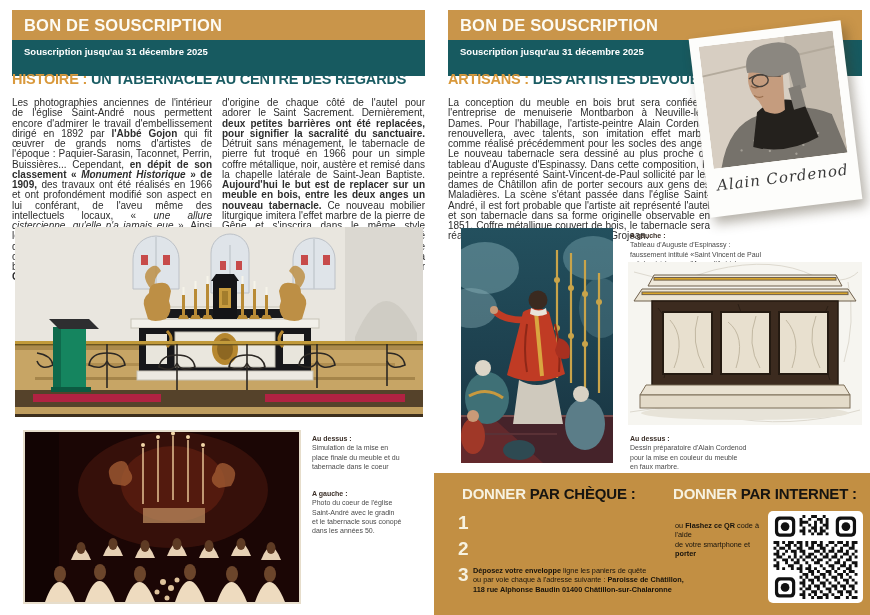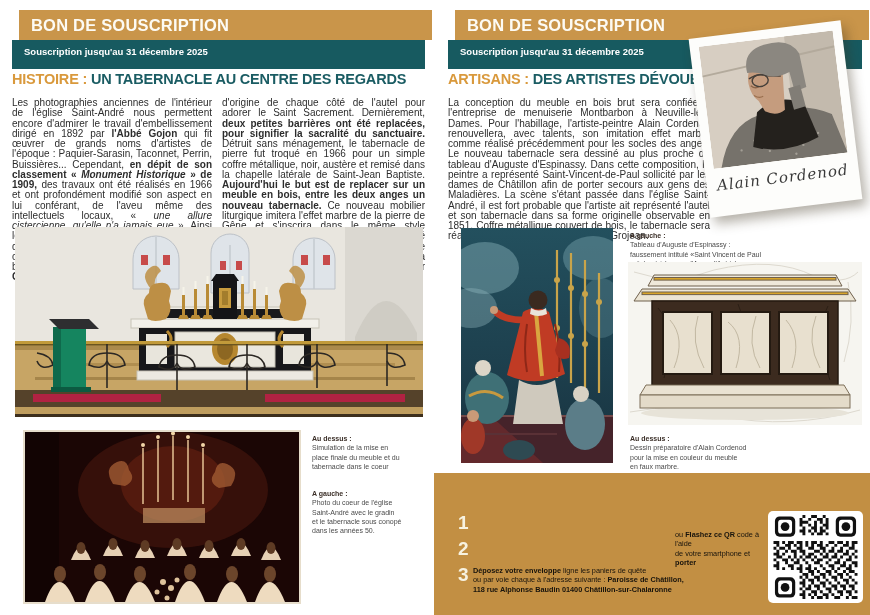--- a/index.html
+++ b/index.html
@@ -2,22 +2,22 @@
 <html><head>
 <meta charset="utf-8">
 <style>
   * { margin:0; padding:0; box-sizing:border-box; }
   html,body { width:870px; height:615px; background:#fff; font-family:"Liberation Sans", sans-serif; }
   .page { position:absolute; inset:0; width:870px; height:615px; overflow:hidden; background:#fff; }
   .b { font-weight:bold; }
   .i { font-style:italic; }
 
   .banner { position:absolute; height:30px; background:#c9954a; color:#fdfbf4; font-weight:bold;
-            font-size:16.5px; letter-spacing:.2px; line-height:30px; padding-left:12px;margin-left:7px; }
-  .subbar { position:absolute; height:29px; background:#175a60; color:#ffffff; font-weight:bold;
+            font-size:16.5px; letter-spacing:.2px; line-height:30px; padding-left:12px; }
+  .subbar { position:absolute; height:36px; background:#175a60; color:#ffffff; font-weight:bold;
             font-size:9.5px; line-height:24px; padding-left:12px; }
   .heading { position:absolute; font-weight:bold; font-size:14.5px; letter-spacing:-0.2px; color:#1a5c63; white-space:nowrap; }
   .heading .hp { color:#d9993c; }
 
   .bodytext { position:absolute; font-size:10px; line-height:10.25px; color:#2d2d2d; text-align:justify; }
 
   .caption { position:absolute; font-size:7px; line-height:9.3px; color:#4a4a4a; }
   .caption .cl { font-weight:bold; color:#3b2f28; display:block; }
   .caption .cgap { height:9px; }
 
@@ -36,21 +36,21 @@
   
   .donate { position:absolute; left:434px; top:473px; width:436px; height:142px; background:#c28f43; }
   .dtitle { position:absolute; font-weight:bold; font-size:15px; letter-spacing:-0.2px; white-space:nowrap; }
   .dtitle .ta { color:#f7f2e0; }
   .dtitle .tr { color:#161410; }
   .steps { position:absolute; left:24px; top:40px; width:310px; }
   .step { display:flex; margin-bottom:7px; }
   .step .num { width:15px; font-weight:bold; font-size:19px; line-height:19px; color:#f7f2e0; flex:none; }
   .step .stext { font-size:7.3px; line-height:9.4px; color:#17130c; padding-top:1px; }
   .inet { position:absolute; left:241px; top:40px; width:96px; font-size:7.3px; line-height:9.4px; color:#17130c; }
-  .inet .blk2 { margin-top:17px; }
+  .inet .blk2 { margin-top:8px; }
   .qr { position:absolute; left:334px; top:38px; width:95px; height:92px; background:#fff; border-radius:5px; padding:4px; }
   .qr svg { display:block; width:100%; height:100%; }
 </style>
 </head>
 <body>
 
 <div class="page">
 
   <div class="banner" style="left:12px; top:10px; width:413px;">BON DE SOUSCRIPTION</div>
   <div class="subbar" style="left:12px; top:40px; width:413px;">Souscription jusqu'au 31 décembre 2025</div>
@@ -378,38 +378,46 @@
       <rect x="12" y="133" width="210" height="13" fill="#e4dbc9" stroke="#7d6e58" stroke-width="1"></rect>
     </svg>
   </div>
 
   <div class="caption" style="left:630px; top:434px; width:160px;">
     <span class="cl">Au dessus :</span>
     <span><div><span>Dessin préparatoire d'Alain Cordenod</span></div><div><span>pour la mise en couleur du meuble</span></div><div><span>en faux marbre.</span></div></span>
   </div>
 
   <div class="donate">
+    <div class="dtitle" style="left:28px; top:12px;">
+      <span class="ta">DONNER</span>
+      <span class="tr">PAR CHÈQUE :</span>
+    </div>
 
     <div class="steps">
       <div class="step">
         <div class="num">1</div>
       </div>
       <div class="step">
         <div class="num">2</div>
       </div>
       <div class="step">
         <div class="num">3</div>
         <div class="stext">
             <div><span class="b">Déposez votre enveloppe</span><span> ligne les paniers de quête</span></div>
             <div><span>ou par voie chaque à l'adresse suivante : </span><span class="b">Paroisse de Châtillon,</span></div>
             <div><span class="b">118 rue Alphonse Baudin 01400 Châtillon-sur-Chalaronne</span></div>
           </div>
       </div>
     </div>
 
+    <div class="dtitle" style="left:239px; top:12px;">
+      <span class="ta">DONNER</span>
+      <span class="tr">PAR INTERNET :</span>
+    </div>
 
     <div class="inet">
       <div class="blk2">
           <div><span>ou </span><span class="b">Flashez ce QR</span><span> code à l'aide</span></div>
           <div><span>de votre smartphone et </span><span class="b">porter</span></div>
         </div>
     </div>
 
     <div class="qr">
       <svg viewBox="0 0 29 29">

